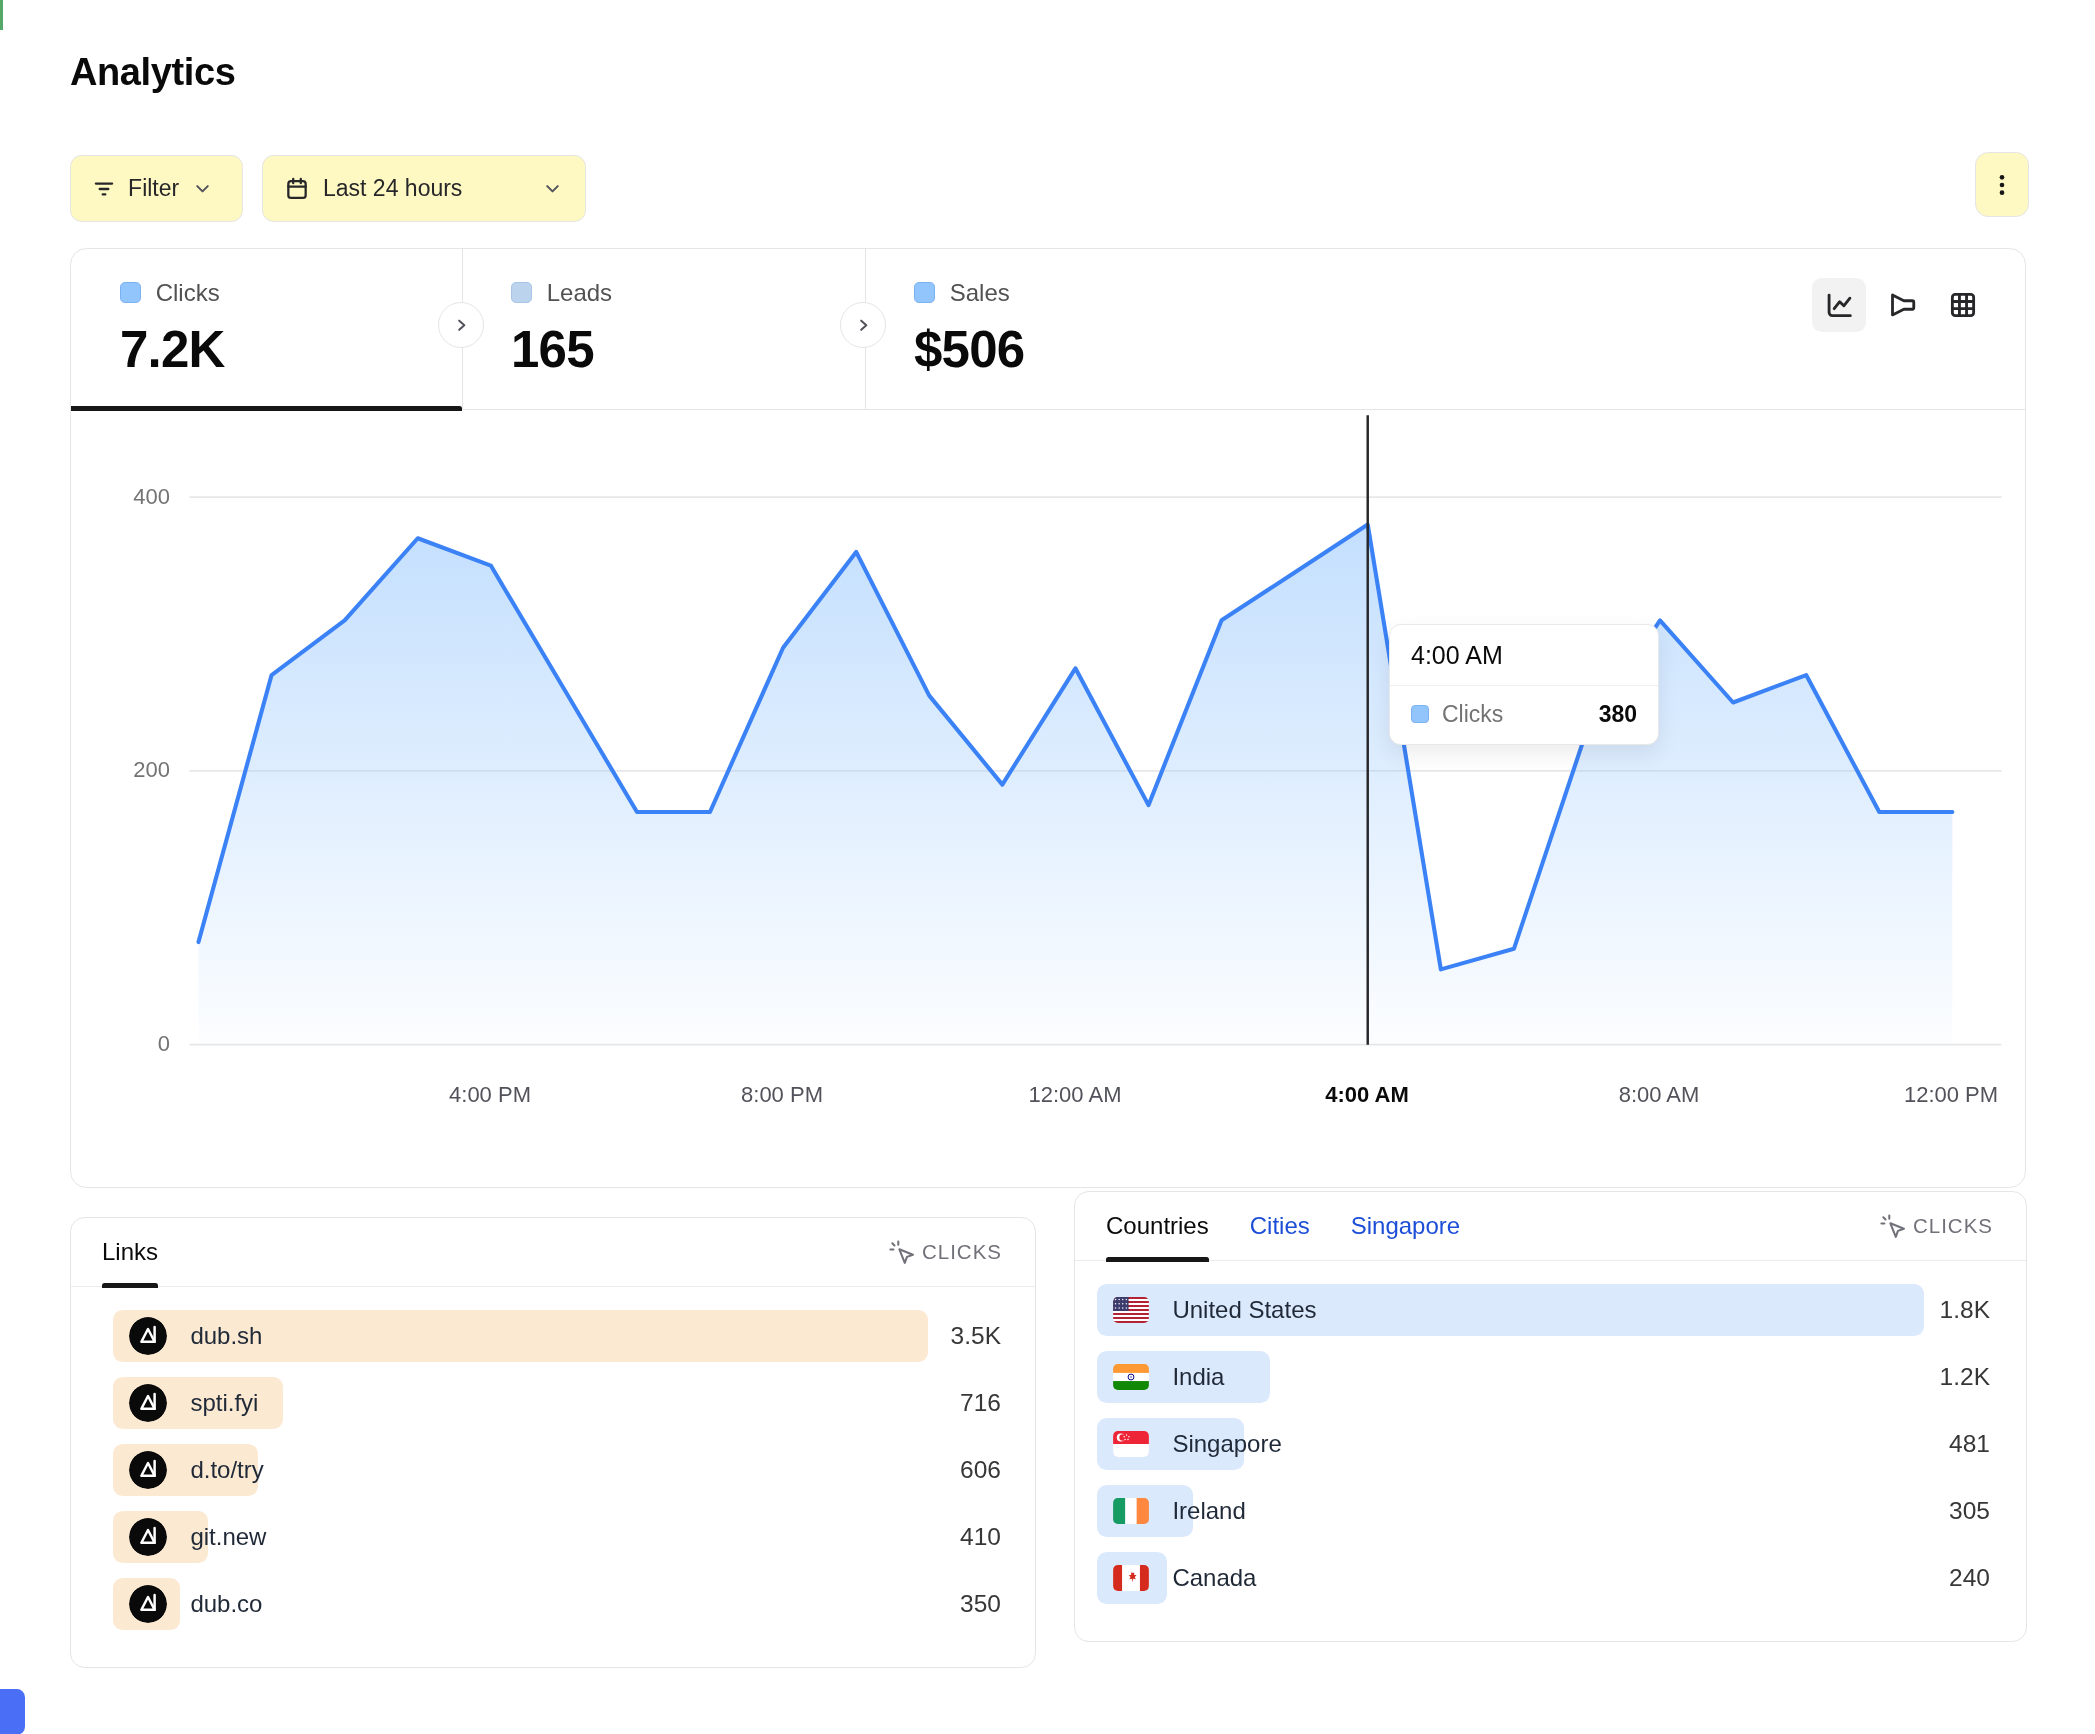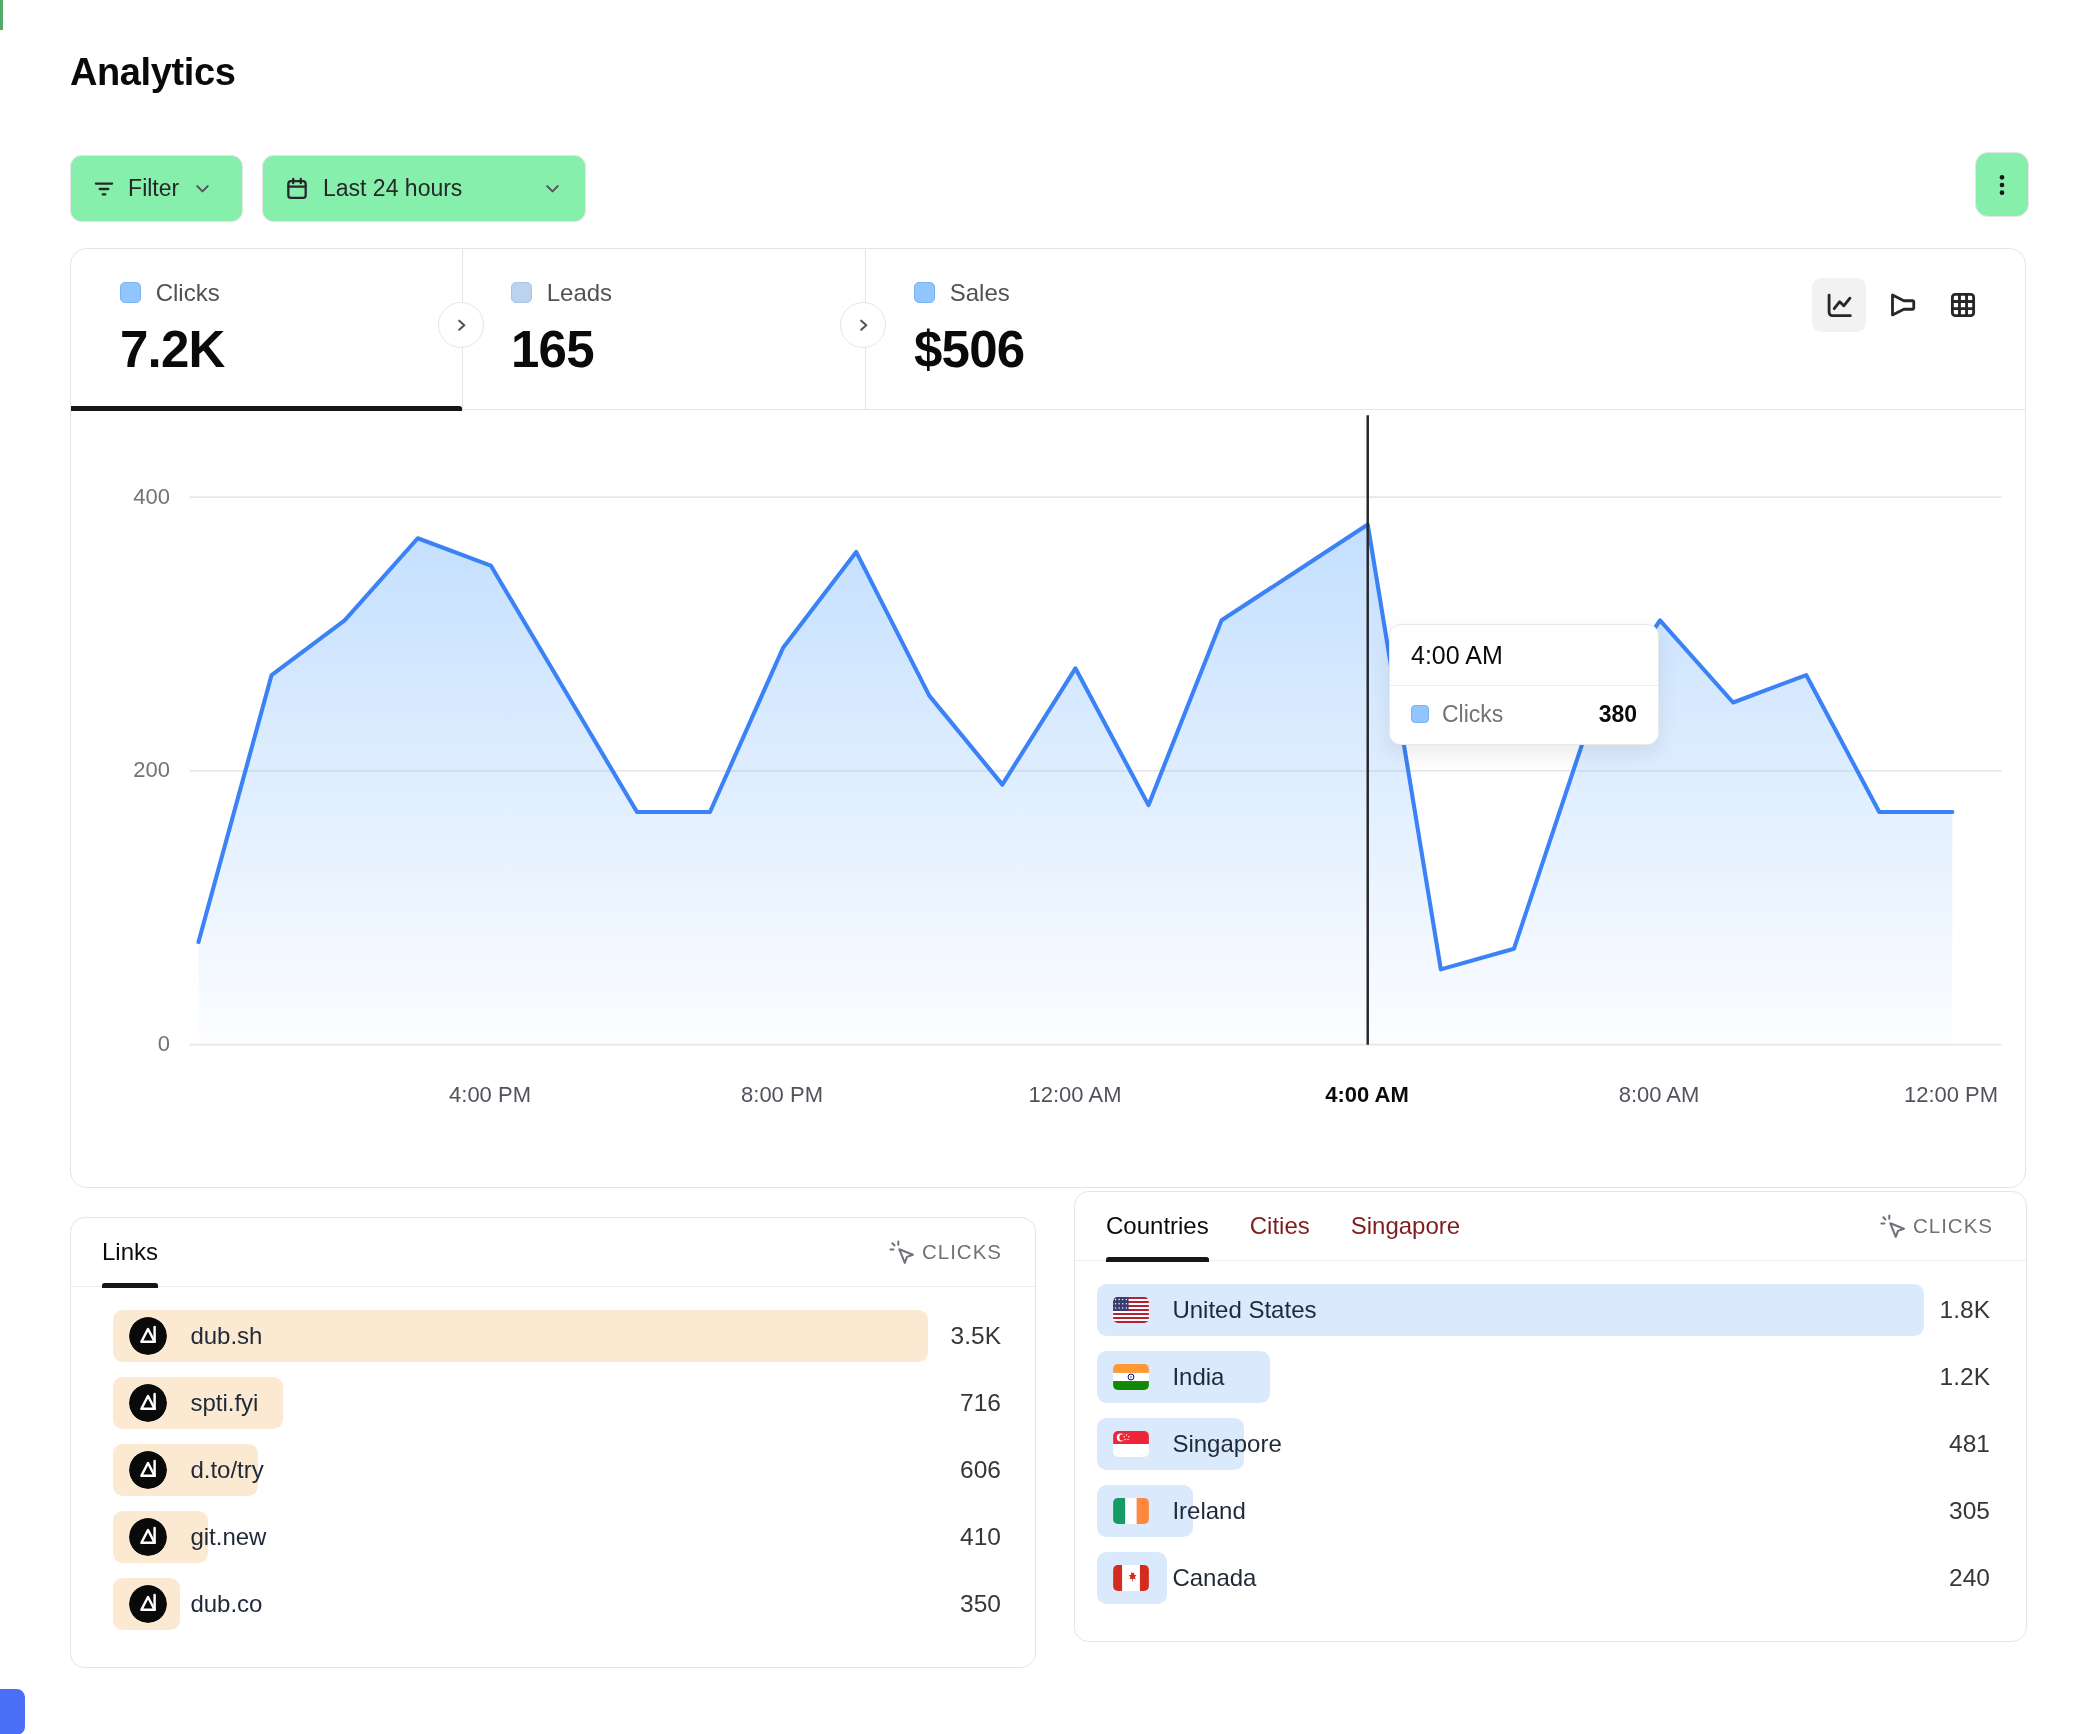--- a/index.html
+++ b/index.html
@@ -7,21 +7,21 @@
 
   .abs { position:absolute; }
 
   
   .edge-accent { left:0; top:0; width:3.3px; height:29.5px; background:#55a868; }
   .fab { left:0; top:1689px; width:24.5px; height:46px; background:#4a6ef5; border-radius:0 8.2px 8.2px 0; }
 
   .page-title { left:70px; top:51px; font-size:38px; font-weight:700; letter-spacing:-0.4px; color:#0a0a0a; }
 
   
-  .btn { display:flex; align-items:center; background:#86efac; border:1.6px solid #e5e5e5; border-radius:11.5px; font-size:23px; color:#27272a; }
+  .btn { display:flex; align-items:center; background:#fef9c3; border:1.6px solid #e5e5e5; border-radius:11.5px; font-size:23px; color:#27272a; }
   .filter-btn { left:70px; top:155px; width:173px; height:67px; padding:0 19.6px; gap:11.5px; }
   .date-btn { left:262px; top:155px; width:324px; height:67px; padding:0 21px; gap:13px; }
   .date-btn .chev { margin-left:auto; }
   .kebab-btn { left:1975px; top:152px; width:54px; height:65px; border-radius:13px; justify-content:center; }
 
   .icon { display:inline-flex; align-items:center; justify-content:center; }
   .icon svg { display:block; }
 
   
   .main-card { left:70px; top:248px; width:1956px; height:940px; border:1.6px solid #e5e5e5; border-radius:16.4px; background:#fff; }
@@ -55,21 +55,21 @@
   .tooltip-row .legend-sq { width:18px; height:18px; border-radius:4.1px; }
   .tooltip-row .t-label { font-size:23px; color:#737373; margin-left:13px; }
   .tooltip-row .t-value { font-size:23px; font-weight:700; color:#0a0a0a; margin-left:auto; }
 
   
   .panel { border:1.6px solid #e5e5e5; border-radius:14.7px; background:#fff; }
   .links-panel { left:70px; top:1217px; width:966px; height:451px; }
   .countries-panel { left:1074px; top:1191px; width:953px; height:451px; }
   .panel-header { position:absolute; left:0; top:0; right:0; height:69px; border-bottom:1.6px solid #ececec; display:flex; align-items:center; padding:0 33px 0 31px; }
   .panel-tabs { display:flex; gap:41px; height:100%; align-items:center; }
-  .panel-tab { font-size:24px; color:#7f1d1d; position:relative; height:100%; display:flex; align-items:center; cursor:pointer; }
+  .panel-tab { font-size:24px; color:#1d4ed8; position:relative; height:100%; display:flex; align-items:center; cursor:pointer; }
   .panel-tab.active { color:#0a0a0a; }
   .panel-tab.active::after { content:""; position:absolute; left:0; right:0; bottom:-1.6px; height:4.9px; background:#171717; border-radius:2.5px 2.5px 0 0; }
   .metric-head { margin-left:auto; display:flex; align-items:center; gap:8.2px; font-size:20.5px; letter-spacing:1px; color:#71717a; }
 
   .rows { position:absolute; left:0; top:92px; right:0; }
   .list-row { position:absolute; height:52px; cursor:pointer; }
   .links-panel .list-row { left:42px; right:34px; }
   .countries-panel .list-row { left:22px; right:36px; }
   .row-bar { position:absolute; left:0; top:0; bottom:0; border-radius:9.8px; }
   .links-panel .row-bar { background:#fce9d2; }

